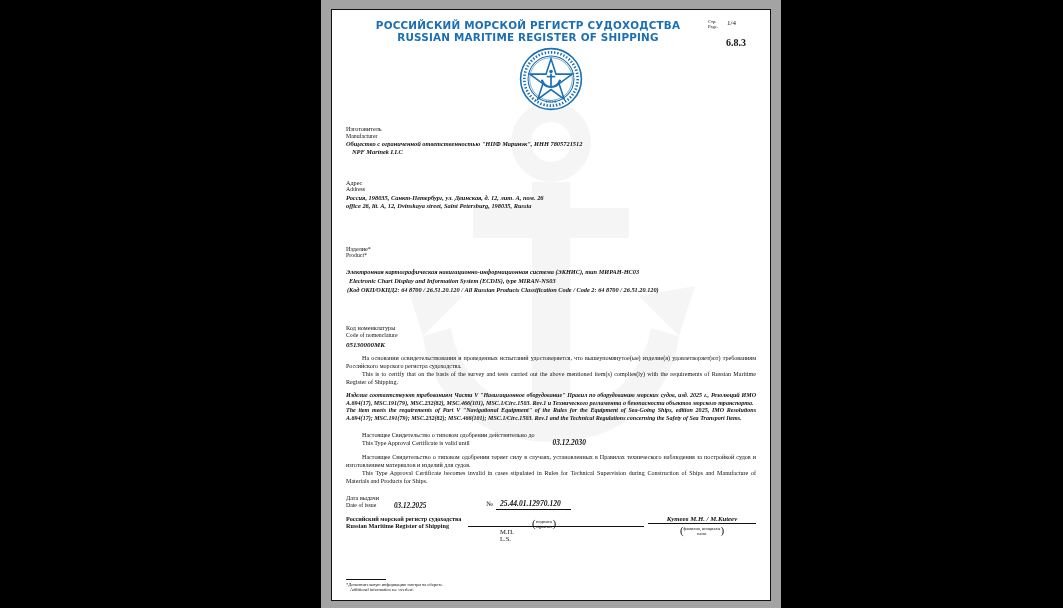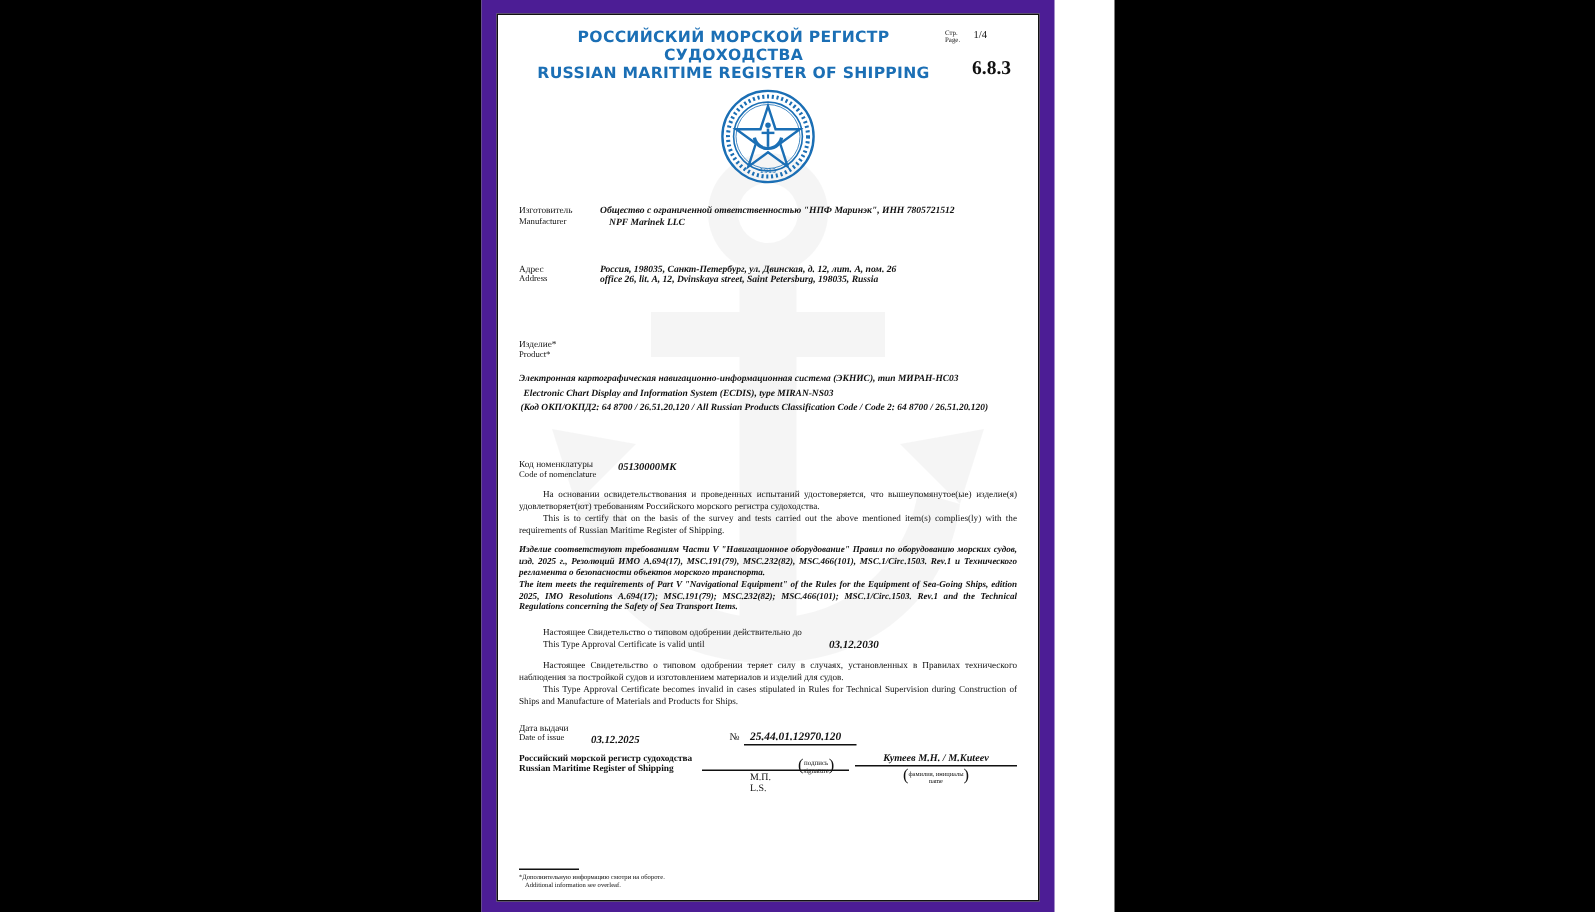--- a/index.html
+++ b/index.html
@@ -12,22 +12,22 @@
   }
   
   .side-panel{
     position:absolute;top:0;height:608px;background:#000000;
   }
   .side-left{left:0;width:321px;}
   .side-right{right:0;width:320px;}
 
   
   .sheet{
-    position:absolute;left:321px;top:0;width:382px;height:608px;
-    background:#4c1d95;
+    position:absolute;left:321px;top:0;width:460px;height:608px;
+    background:#a3a3a3;
     box-sizing:border-box;
   }
   .sheet-inner{
     position:absolute;left:10px;top:9px;right:10px;bottom:7px;
     border:1.6px solid #111;
     background:#fff;
     box-sizing:border-box;
     overflow:hidden;
   }
   .content{
@@ -58,34 +58,34 @@
   }
   .hdr-ru{font-size:10.4px;line-height:12px;}
   .hdr-en{font-size:10.4px;line-height:12px;}
   .pagebox{
     position:absolute;right:0;top:0;width:48px;
     text-align:left;
   }
   .pg-row{display:flex;align-items:flex-start;}
   .pg-lab{font-size:4.6px;line-height:5.2px;color:#111;}
   .pg-val{font-size:7px;margin-left:9px;color:#111;}
-  .form-no{font-size:13px;font-weight:bold;margin-top:8px;margin-left:18px;color:#111;font-family:Liberation Serif, serif;}
+  .form-no{font-size:10px;font-weight:bold;margin-top:8px;margin-left:18px;color:#111;font-family:Liberation Serif, serif;}
 
   
   .emblem-wrap{display:flex;justify-content:center;margin-top:4px;}
 
   
   .title{
     text-align:center;margin-top:14px;
   }
   .title-ru{font-size:12.6px;letter-spacing:.9px;color:#111;line-height:15px;}
   .title-en{font-size:12.2px;letter-spacing:.9px;color:#111;line-height:15px;}
 
   
-  .fld{display:flex;margin-top:7px;}
+  .fld{display:flex;margin-top:7px;flex-direction:column;}
   .fld-lab{width:54px;flex:none;font-size:6.2px;line-height:7.6px;color:#111;}
   .fld-lab div:nth-child(2){font-size:5.8px;}
   .fld-val{font-size:6.4px;line-height:7.8px;font-weight:bold;font-style:italic;color:#111;}
   .fld-val .en{font-weight:bold;font-style:italic;}
 
   .blk-lab{font-size:6.2px;line-height:7.6px;color:#111;}
   .blk-lab .l2{font-size:5.8px;}
 
   .prod-lines{font-size:6.3px;line-height:9.2px;font-weight:bold;font-style:italic;color:#111;margin-top:7px;}
 

